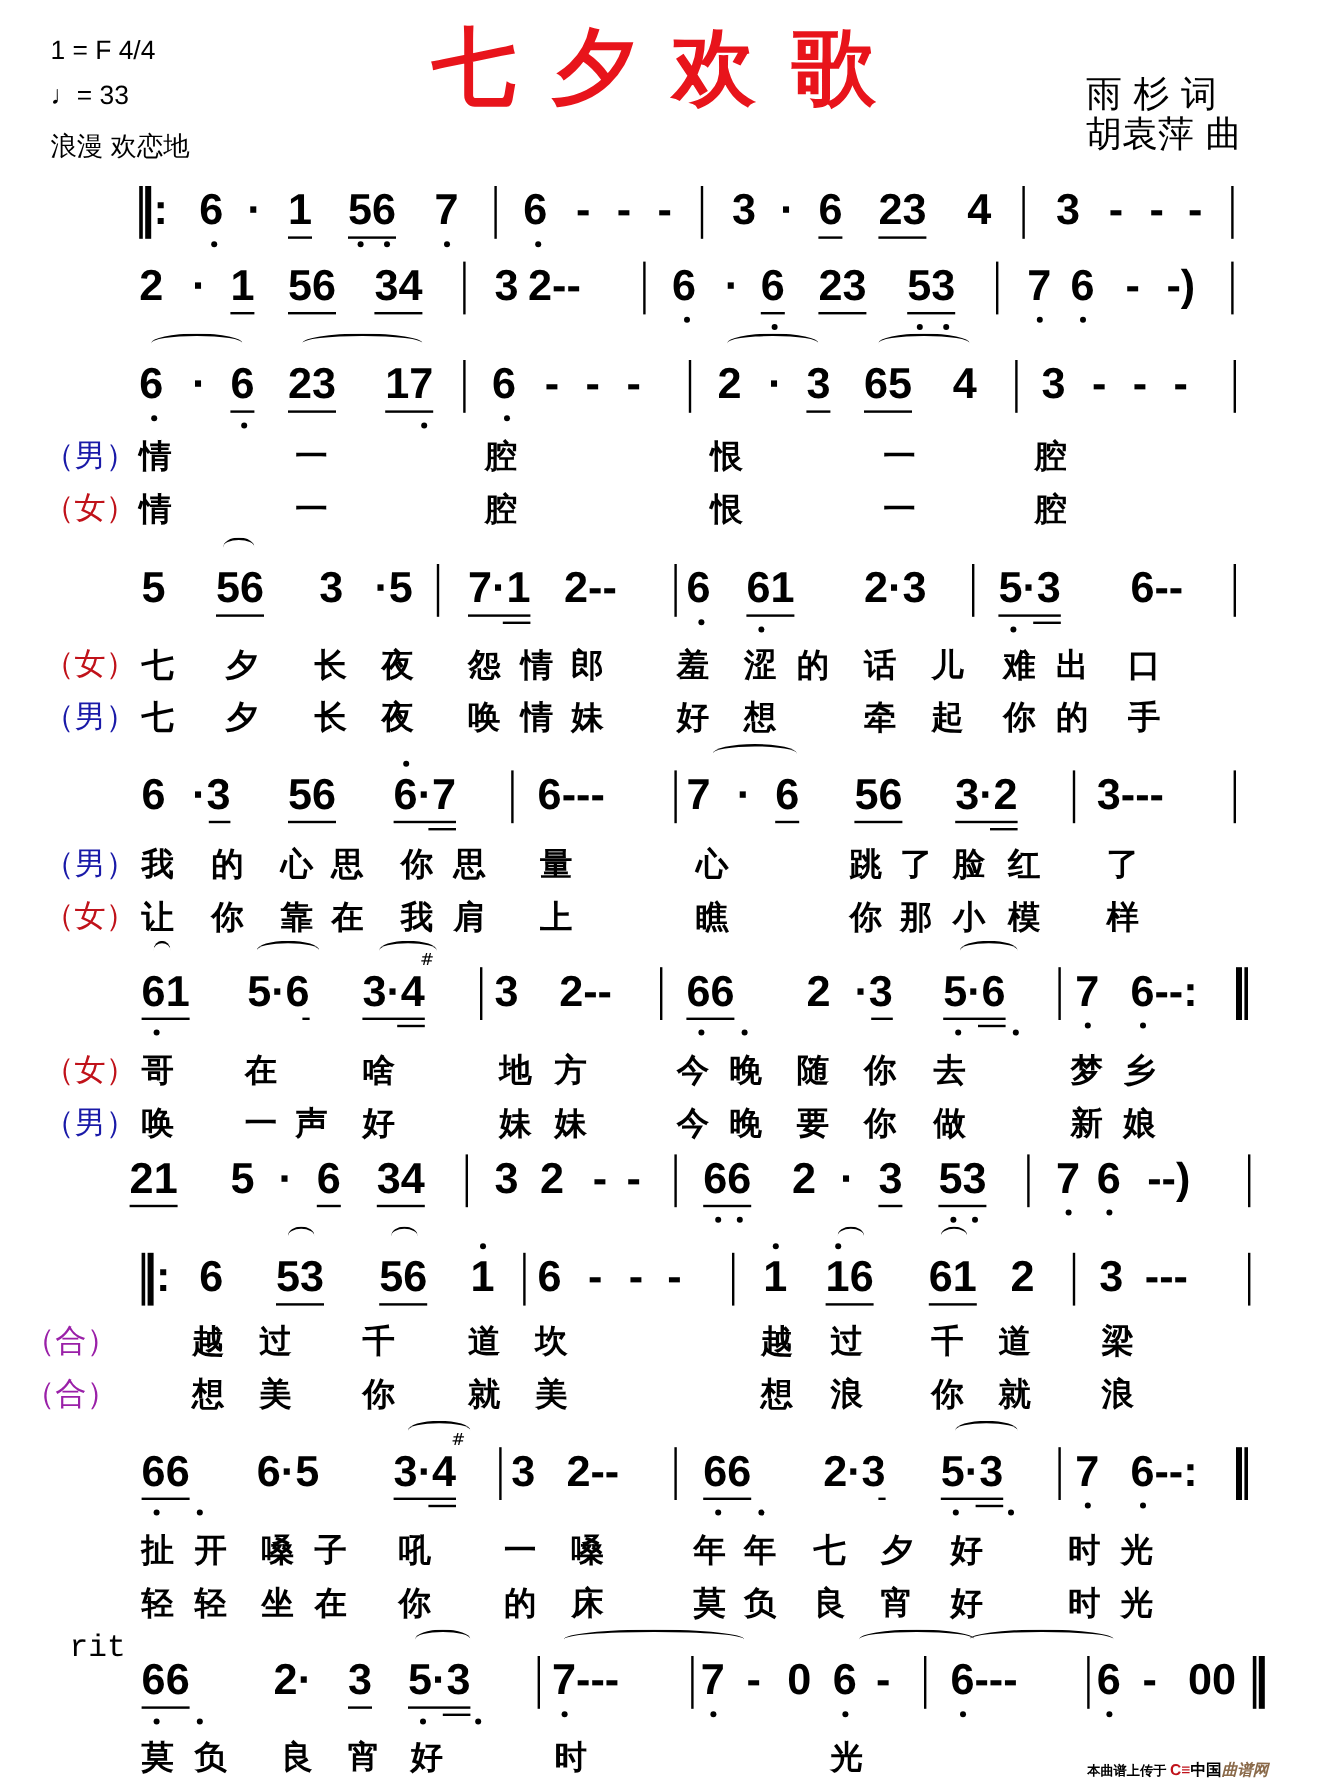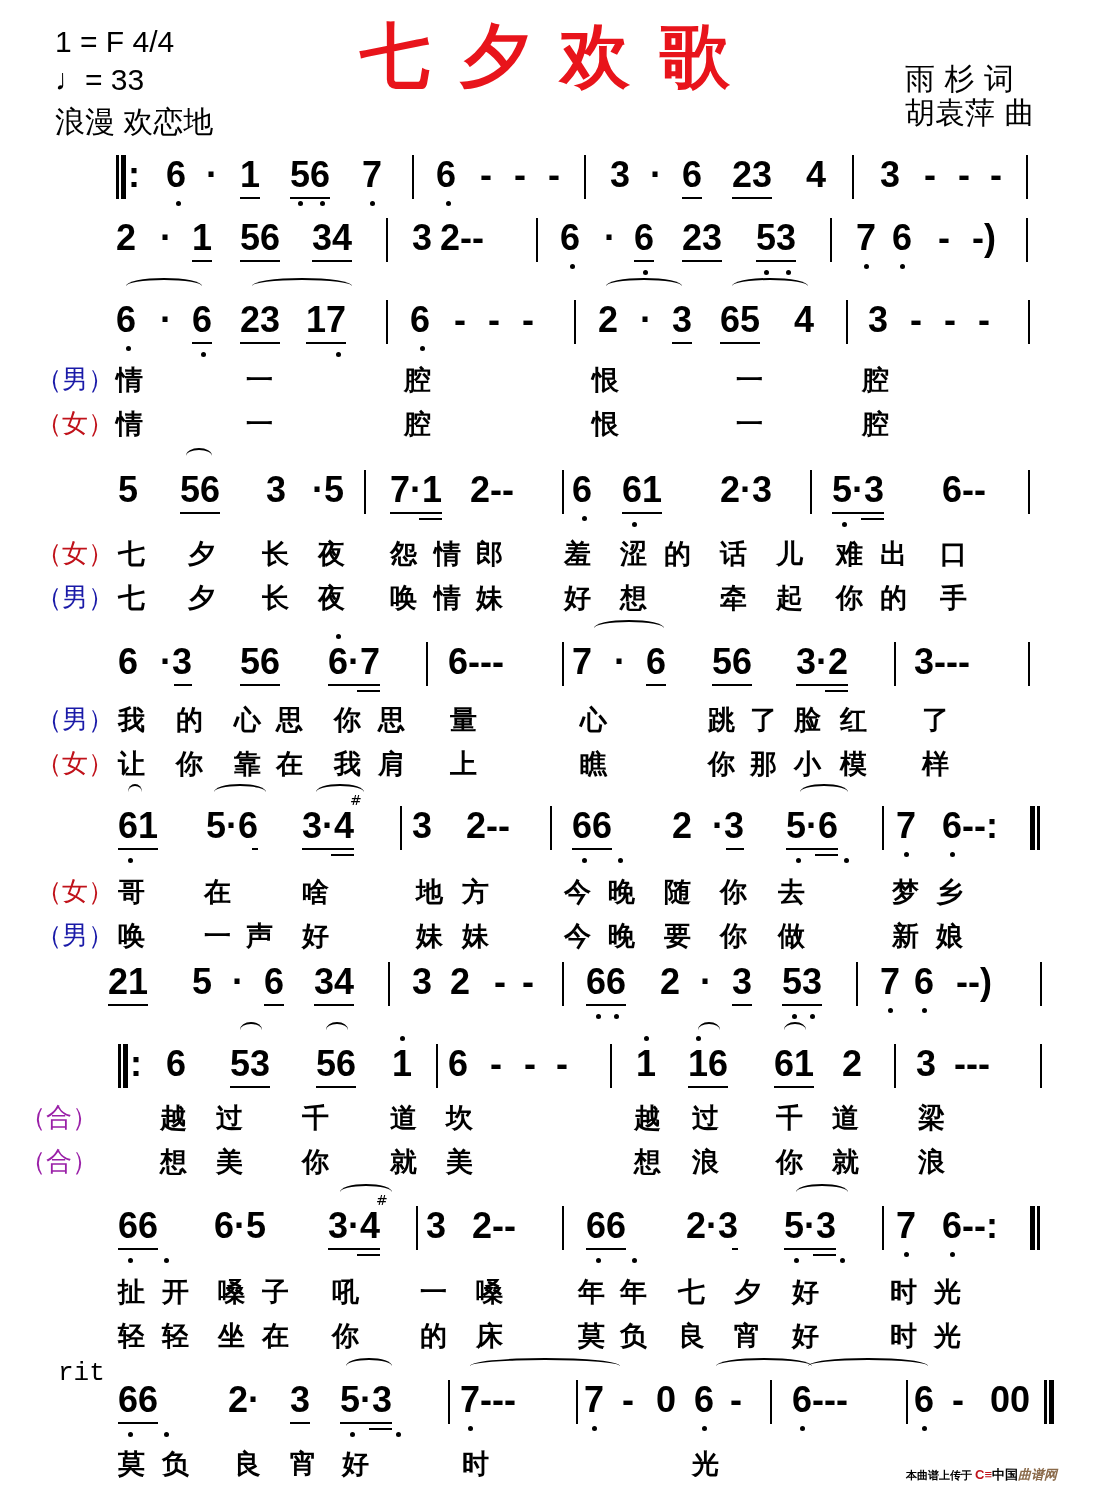--- a/index.html
+++ b/index.html
@@ -1,19 +1,19 @@
 <!DOCTYPE html>
 <html><head>
 <meta charset="utf-8">
 <style>
   html, body { margin:0; padding:0; background:#ffffff; }
   body { width:1098px; height:1491px; position:relative; overflow:hidden;
          font-family:"DejaVu Sans", sans-serif; color:#000; }
   .abs { position:absolute; white-space:nowrap; }
-  .meta { font-family:"Liberation Sans", sans-serif; font-size:30px; line-height:28px;margin-left:13px; }
+  .meta { font-family:"Liberation Sans", sans-serif; font-size:22px; line-height:28px; }
   .title { font-family:"DejaVu Sans", sans-serif; font-size:70px; font-weight:bold; color:#e8141b; letter-spacing:30px; }
   .credit { font-family:"DejaVu Sans", sans-serif; font-size:30px; line-height:34px; text-align:left; }
   .row { position:absolute; left:0; width:1098px; height:70px; }
   .tok { position:absolute; font-family:"Liberation Sans", sans-serif; font-weight:bold; font-size:36px; line-height:40px; top:0; text-align:center; }
   .tok .ul1 { position:absolute; left:0; right:0; top:42px; border-top:2px solid #000; }
   .tok .ul2 { position:absolute; right:0; width:45%; top:48px; border-top:2px solid #000; }
   .dot-lo { position:absolute; top:46px; width:5px; height:5px; border-radius:50%; background:#000; }
   .dot-lo2 { top:52px; }
   .dot-hi { position:absolute; top:-8px; width:5px; height:5px; border-radius:50%; background:#000; }
   .bar { position:absolute; top:0; width:2px; height:44px; background:#000; }
@@ -93,21 +93,21 @@
 
 <div class="row" style="top:300px;">
   <div class="arc" style="left:126px;width:76px;"></div>
   <div class="arc" style="left:252px;width:100px;"></div>
   <div class="arc" style="left:606px;width:76px;"></div>
   <div class="arc" style="left:732px;width:76px;"></div>
   <div class="tok" style="left:116px;"><span>6</span><i class="dot-lo" style="left:10px;"></i></div>
   <div class="tok" style="left:160px;">·</div>
   <div class="tok" style="left:192px;"><span>6</span><i class="ul1"></i><i class="dot-lo dot-lo2" style="left:9px;"></i></div>
   <div class="tok" style="left:240px;"><span>23</span><i class="ul1"></i></div>
-  <div class="tok" style="left:306px;"><span>17</span><i class="ul1"></i><i class="dot-lo dot-lo2" style="left:30px;"></i></div>
+  <div class="tok" style="left:321px;"><span>17</span><i class="ul1"></i><i class="dot-lo dot-lo2" style="left:30px;"></i></div>
   <div class="bar" style="left:386px;"></div>
   <div class="tok" style="left:410px;"><span>6</span><i class="dot-lo" style="left:10px;"></i></div>
   <div class="tok" style="left:454px;">-</div>
   <div class="tok" style="left:488px;">-</div>
   <div class="tok" style="left:522px;">-</div>
   <div class="bar" style="left:574px;"></div>
   <div class="tok" style="left:598px;">2</div>
   <div class="tok" style="left:640px;">·</div>
   <div class="tok" style="left:672px;"><span>3</span><i class="ul1"></i></div>
   <div class="tok" style="left:720px;"><span>65</span><i class="ul1"></i></div>

